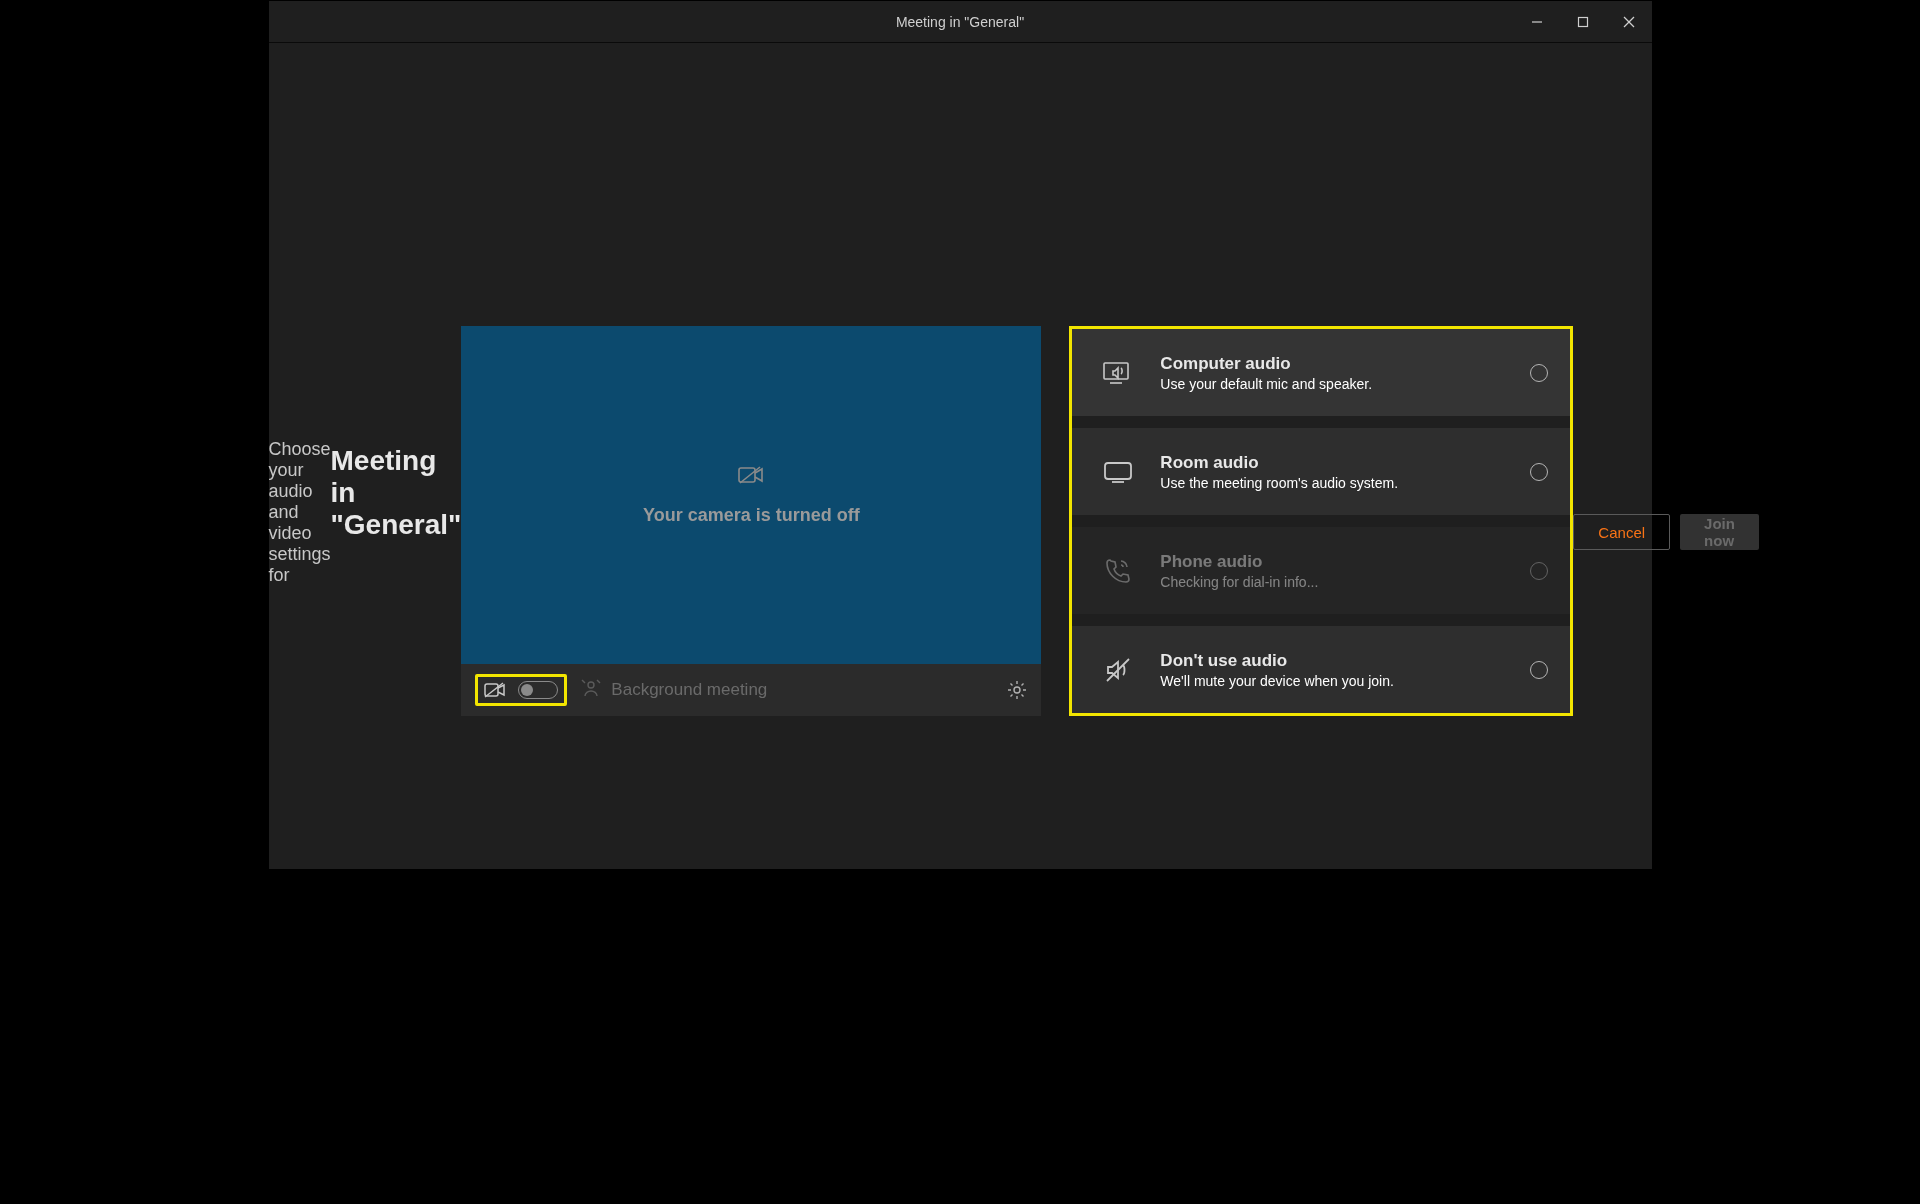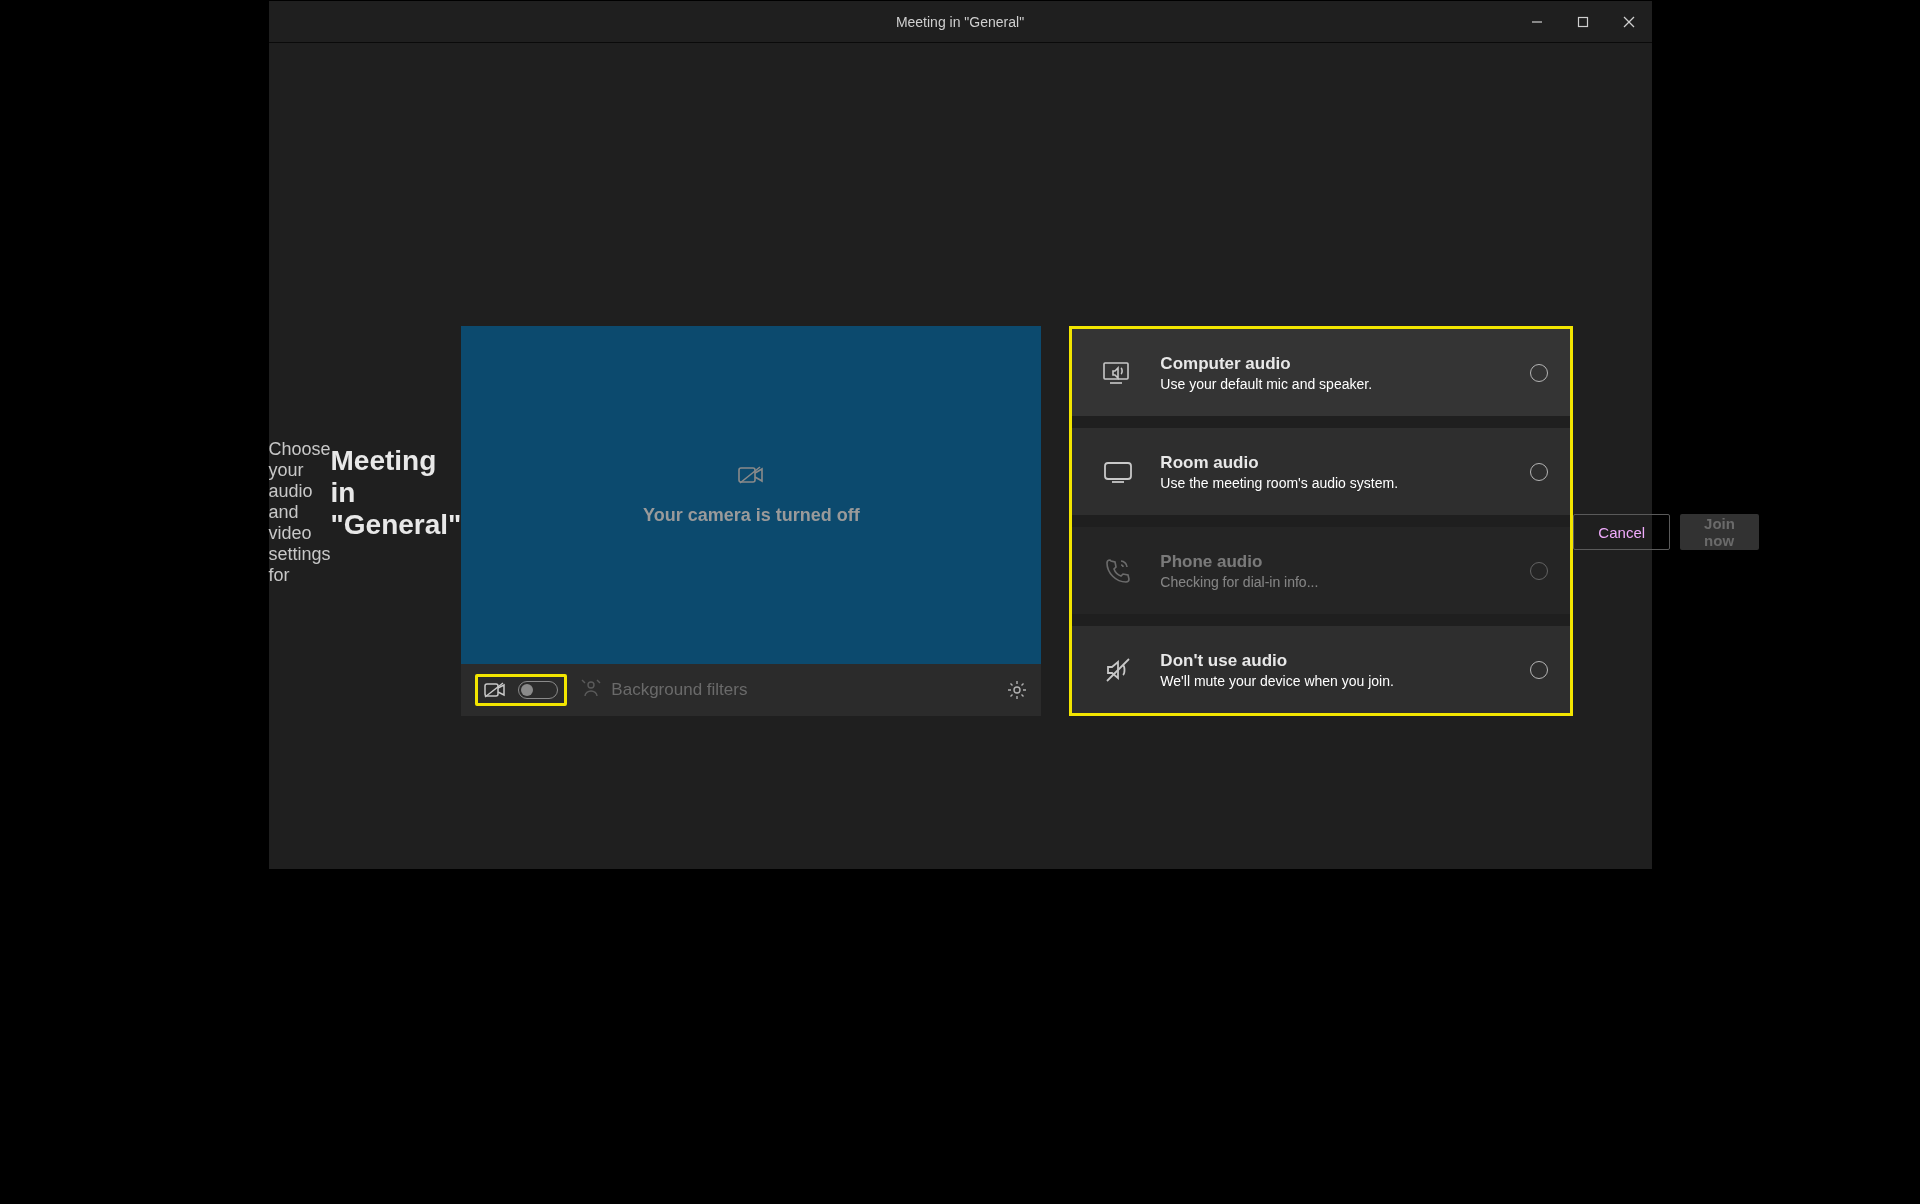--- a/index.html
+++ b/index.html
@@ -191,21 +191,21 @@
     padding: 0 24px;
     font-size: 15px;
     display: flex;
     align-items: center;
     justify-content: center;
     cursor: pointer;
     border-radius: 2px;
   }
   .btn-cancel {
     border: 1px solid #5a5a5a;
-    color: #f0abfc;
+    color: #f97316;
     background: transparent;
   }
   .btn-join {
     background: #323232;
     color: #6a6a6a;
     cursor: default;
     font-weight: bold;
   }
 </style>
 </head>
@@ -267,21 +267,21 @@
           </div>
           <div class="bg-filters">
             <span class="eff-icon">
               <svg width="20" height="20" viewBox="0 0 20 20" fill="none" stroke="currentColor" stroke-width="1.4">
                 <circle cx="10" cy="7" r="3"></circle>
                 <path d="M4 18c0-3 3-5 6-5s6 2 6 5"></path>
                 <line x1="1" y1="2" x2="4" y2="5"></line>
                   <line x1="16" y1="2" x2="19" y2="5"></line>
               </svg>
             </span>
-            <span>Background filters</span>
+            <span>Background meeting</span>
           </div>
           <span class="settings-gear">
             <svg width="20" height="20" viewBox="0 0 20 20" fill="none" stroke="currentColor" stroke-width="1.4">
               <circle cx="10" cy="10" r="3"></circle>
               <path d="M10 1v3M10 16v3M1 10h3M16 10h3M3.5 3.5l2 2M14.5 14.5l2 2M16.5 3.5l-2 2M5.5 14.5l-2 2"></path>
             </svg>
           </span>
         </div>
       </div>
 

